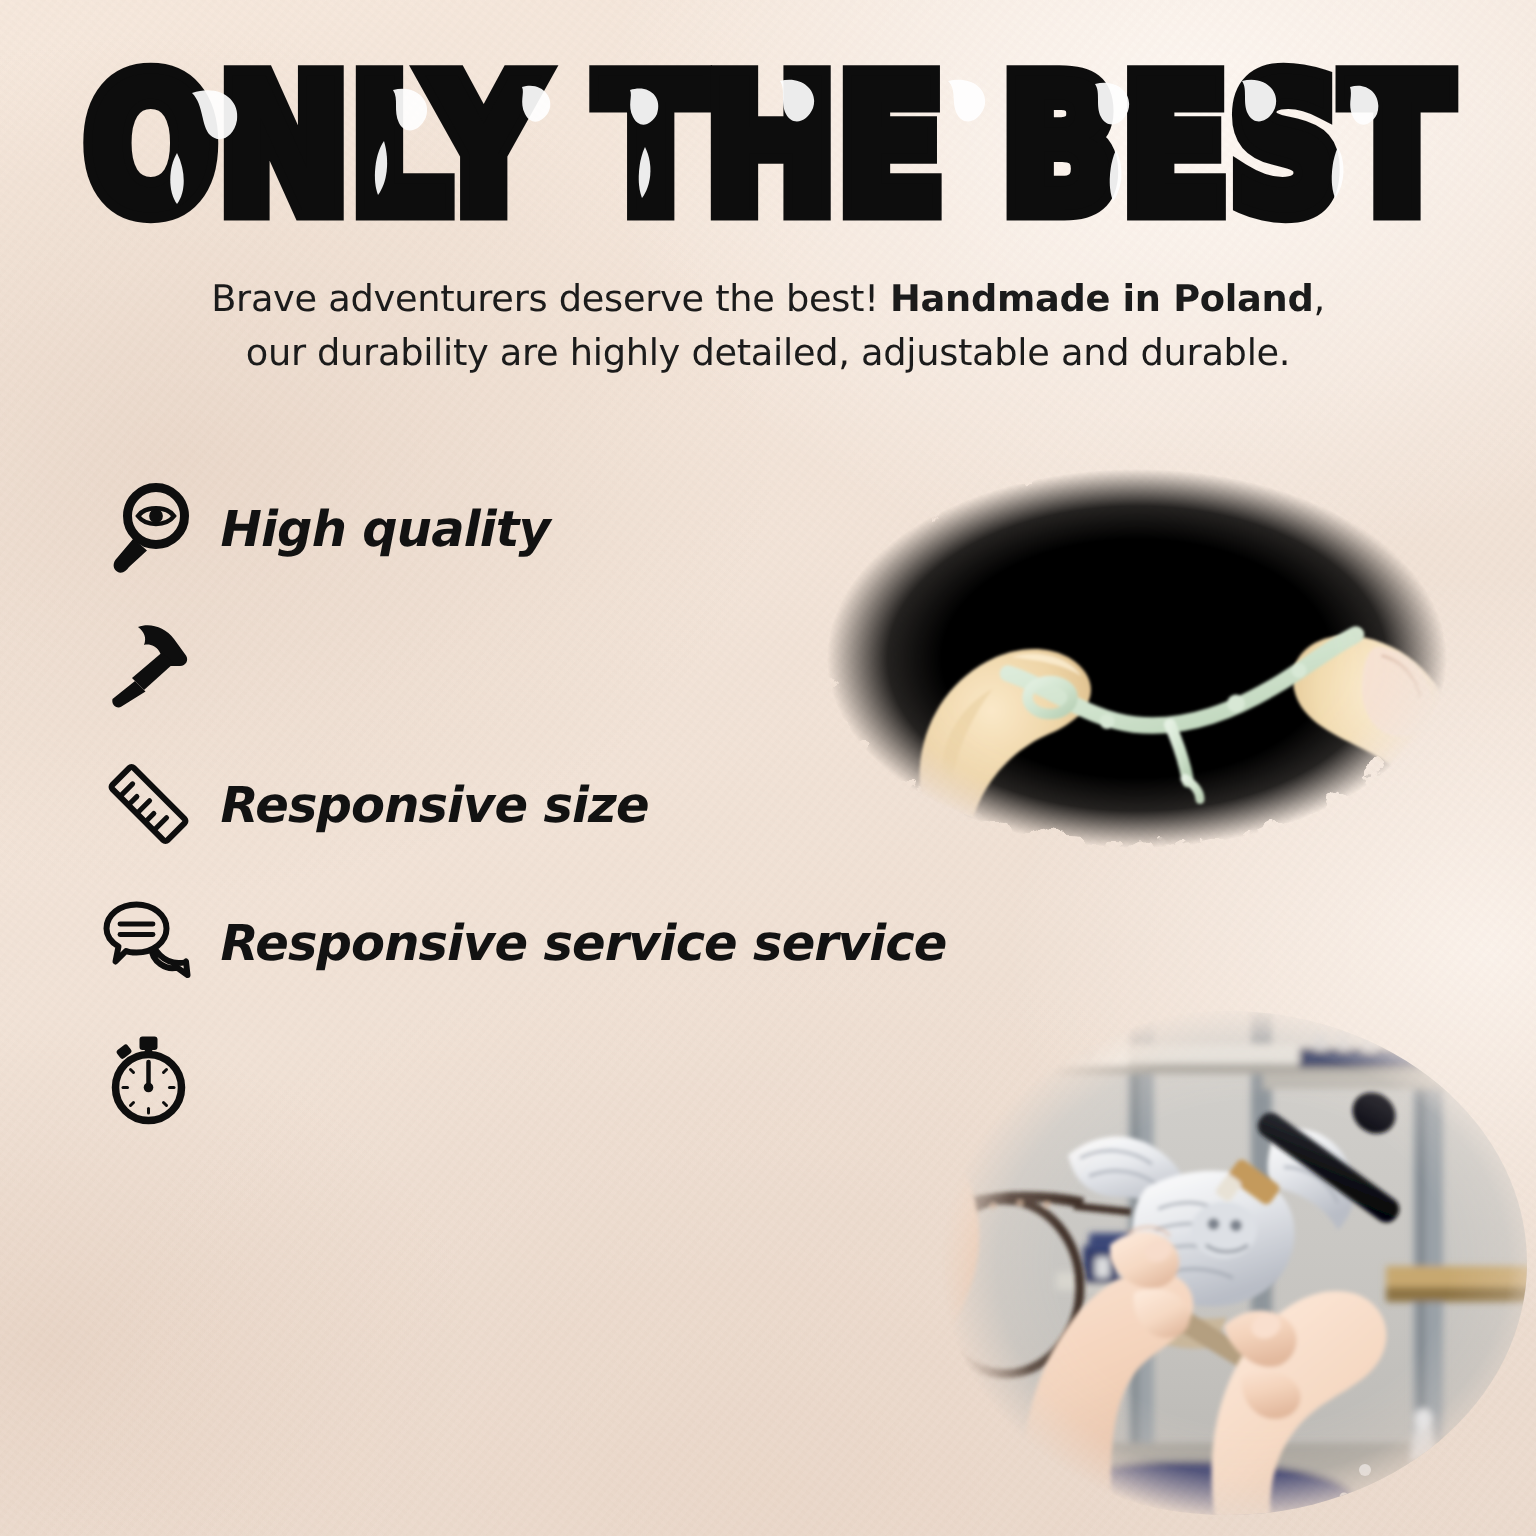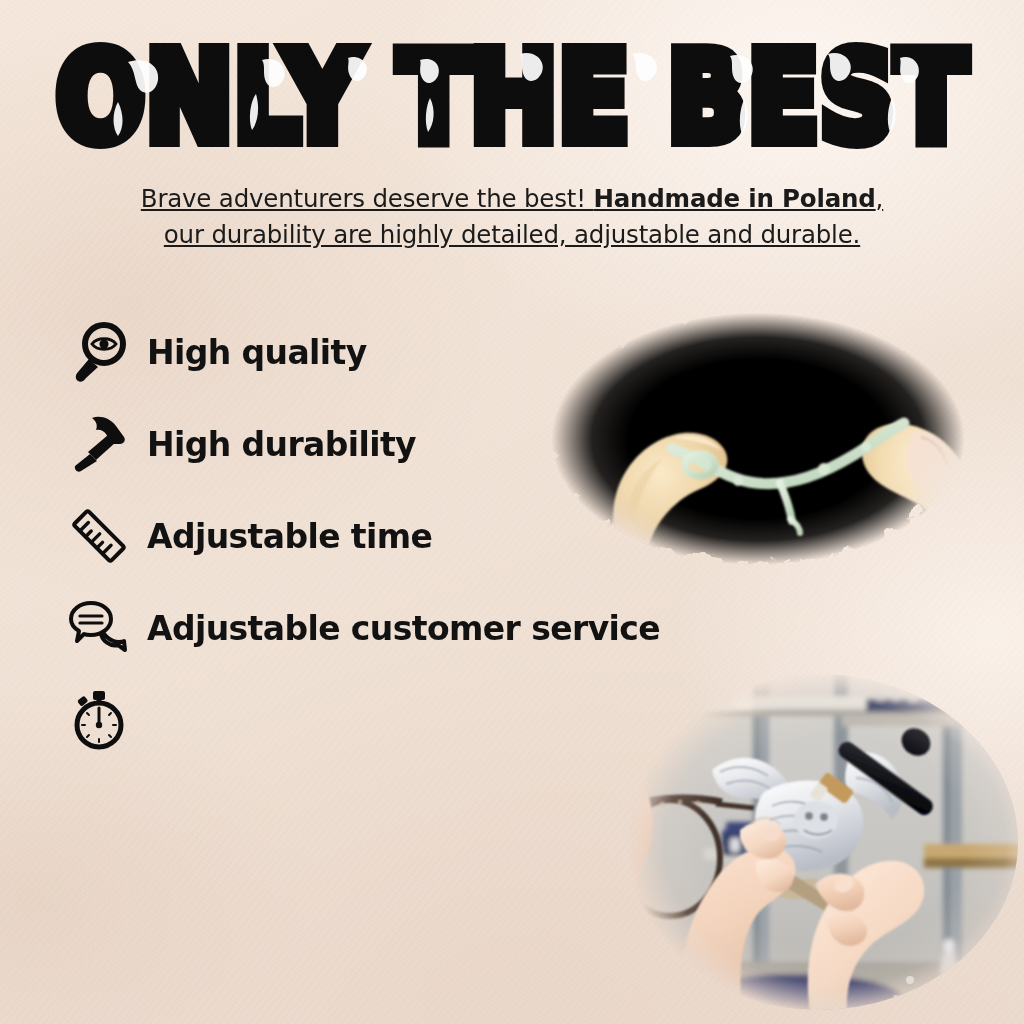--- a/index.html
+++ b/index.html
@@ -74,21 +74,20 @@
     position: absolute;
     top: 181px;
     left: 96px;
     width: 832px;
     text-align: center;
     font-family: "DejaVu Sans", sans-serif;
     font-size: 24.5px;
     line-height: 1.45;
     color: #1B1B1B;
     letter-spacing: -0.2px;
-    text-decoration: underline;
   }
   .subtitle b { font-weight: 700; }
 
   
   .features {
     position: absolute;
     left: 60px;
     top: 306px;
     width: 700px;
   }
@@ -107,20 +106,21 @@
   }
   .feature-icon svg { display: block; }
   .feature-label {
     font-family: "DejaVu Sans", sans-serif;
     font-weight: 700;
     font-size: 33px;
     letter-spacing: -0.6px;
     color: #121212;
     white-space: nowrap;
     margin-left: 9px;
+    font-style: italic;
   }
 
   
   .photo {
     position: absolute;
     overflow: hidden;
   }
   
   #photo-flex {
     left: 524px;
@@ -472,59 +472,58 @@
         <svg width="62" height="62" viewBox="0 0 62 62">
           <g fill="#0E0E0E">
             <path d="M24 5 C32 2 42 5 48 13 L56 24 C58 27 56 31 52 31 L46 31
                      C44 31 43 30 42 28 L38 21 C36 18 32 16 28 17
                      C30 12 28 8 24 5 Z"></path>
             <path d="M40 22 L48 29 L28 47 L20 39 Z"></path>
             <path d="M22 41 L29 48 L13 58 C10 60 6 57 7 53 Z"></path>
           </g>
         </svg>
       </span>
-      <span class="feature-label">High durability</span>
     </div>
 
     <div class="feature-row">
       <span class="feature-icon">
         <svg width="62" height="62" viewBox="0 0 62 62">
           <g transform="rotate(-45 31 31)">
             <rect x="21" y="5" width="20" height="52" rx="2" fill="none" stroke="#0E0E0E" stroke-width="4"></rect>
             <g stroke="#0E0E0E" stroke-width="3.4" stroke-linecap="round">
               <line x1="21" y1="14" x2="33" y2="14"></line>
               <line x1="21" y1="22" x2="29" y2="22"></line>
               <line x1="21" y1="30" x2="33" y2="30"></line>
               <line x1="21" y1="38" x2="29" y2="38"></line>
               <line x1="21" y1="46" x2="33" y2="46"></line>
             </g>
           </g>
         </svg>
       </span>
-      <span class="feature-label">Adjustable time</span>
+      <span class="feature-label">Responsive size</span>
     </div>
 
     <div class="feature-row">
       <span class="feature-icon">
         <svg width="62" height="62" viewBox="0 0 62 62">
           <g fill="#F0E1D5" stroke="#0E0E0E" stroke-width="4" stroke-linejoin="round">
             <path d="M34 26 C34 36 43 44 52 44 C54 44 56 44 57 43
                      L58 52 L51 47 C44 49 34 43 34 34 Z" transform="translate(-1,1)"></path>
           </g>
           <g fill="#F0E1D5" stroke="#0E0E0E" stroke-width="4" stroke-linejoin="round">
             <path d="M23 6 C34 6 43 13 43 22 C43 31 34 38 23 38
                      C20 38 18 38 16 37 L9 44 L11 34 C6 31 3 27 3 22 C3 13 12 6 23 6 Z"></path>
           </g>
           <g stroke="#0E0E0E" stroke-width="3.2" stroke-linecap="round">
             <line x1="12" y1="19" x2="34" y2="19"></line>
             <line x1="12" y1="26" x2="34" y2="26"></line>
           </g>
         </svg>
       </span>
-      <span class="feature-label">Adjustable customer service</span>
+      <span class="feature-label">Responsive service service</span>
     </div>
 
     <div class="feature-row">
       <span class="feature-icon">
         <svg width="62" height="62" viewBox="0 0 62 62">
           <g fill="#0E0E0E">
             <rect x="25" y="2" width="12" height="9" rx="2"></rect>
             <rect x="10" y="9" width="9" height="7" rx="2" transform="rotate(-38 14 12)"></rect>
           </g>
           <circle cx="31" cy="36" r="22" fill="none" stroke="#0E0E0E" stroke-width="5"></circle>

